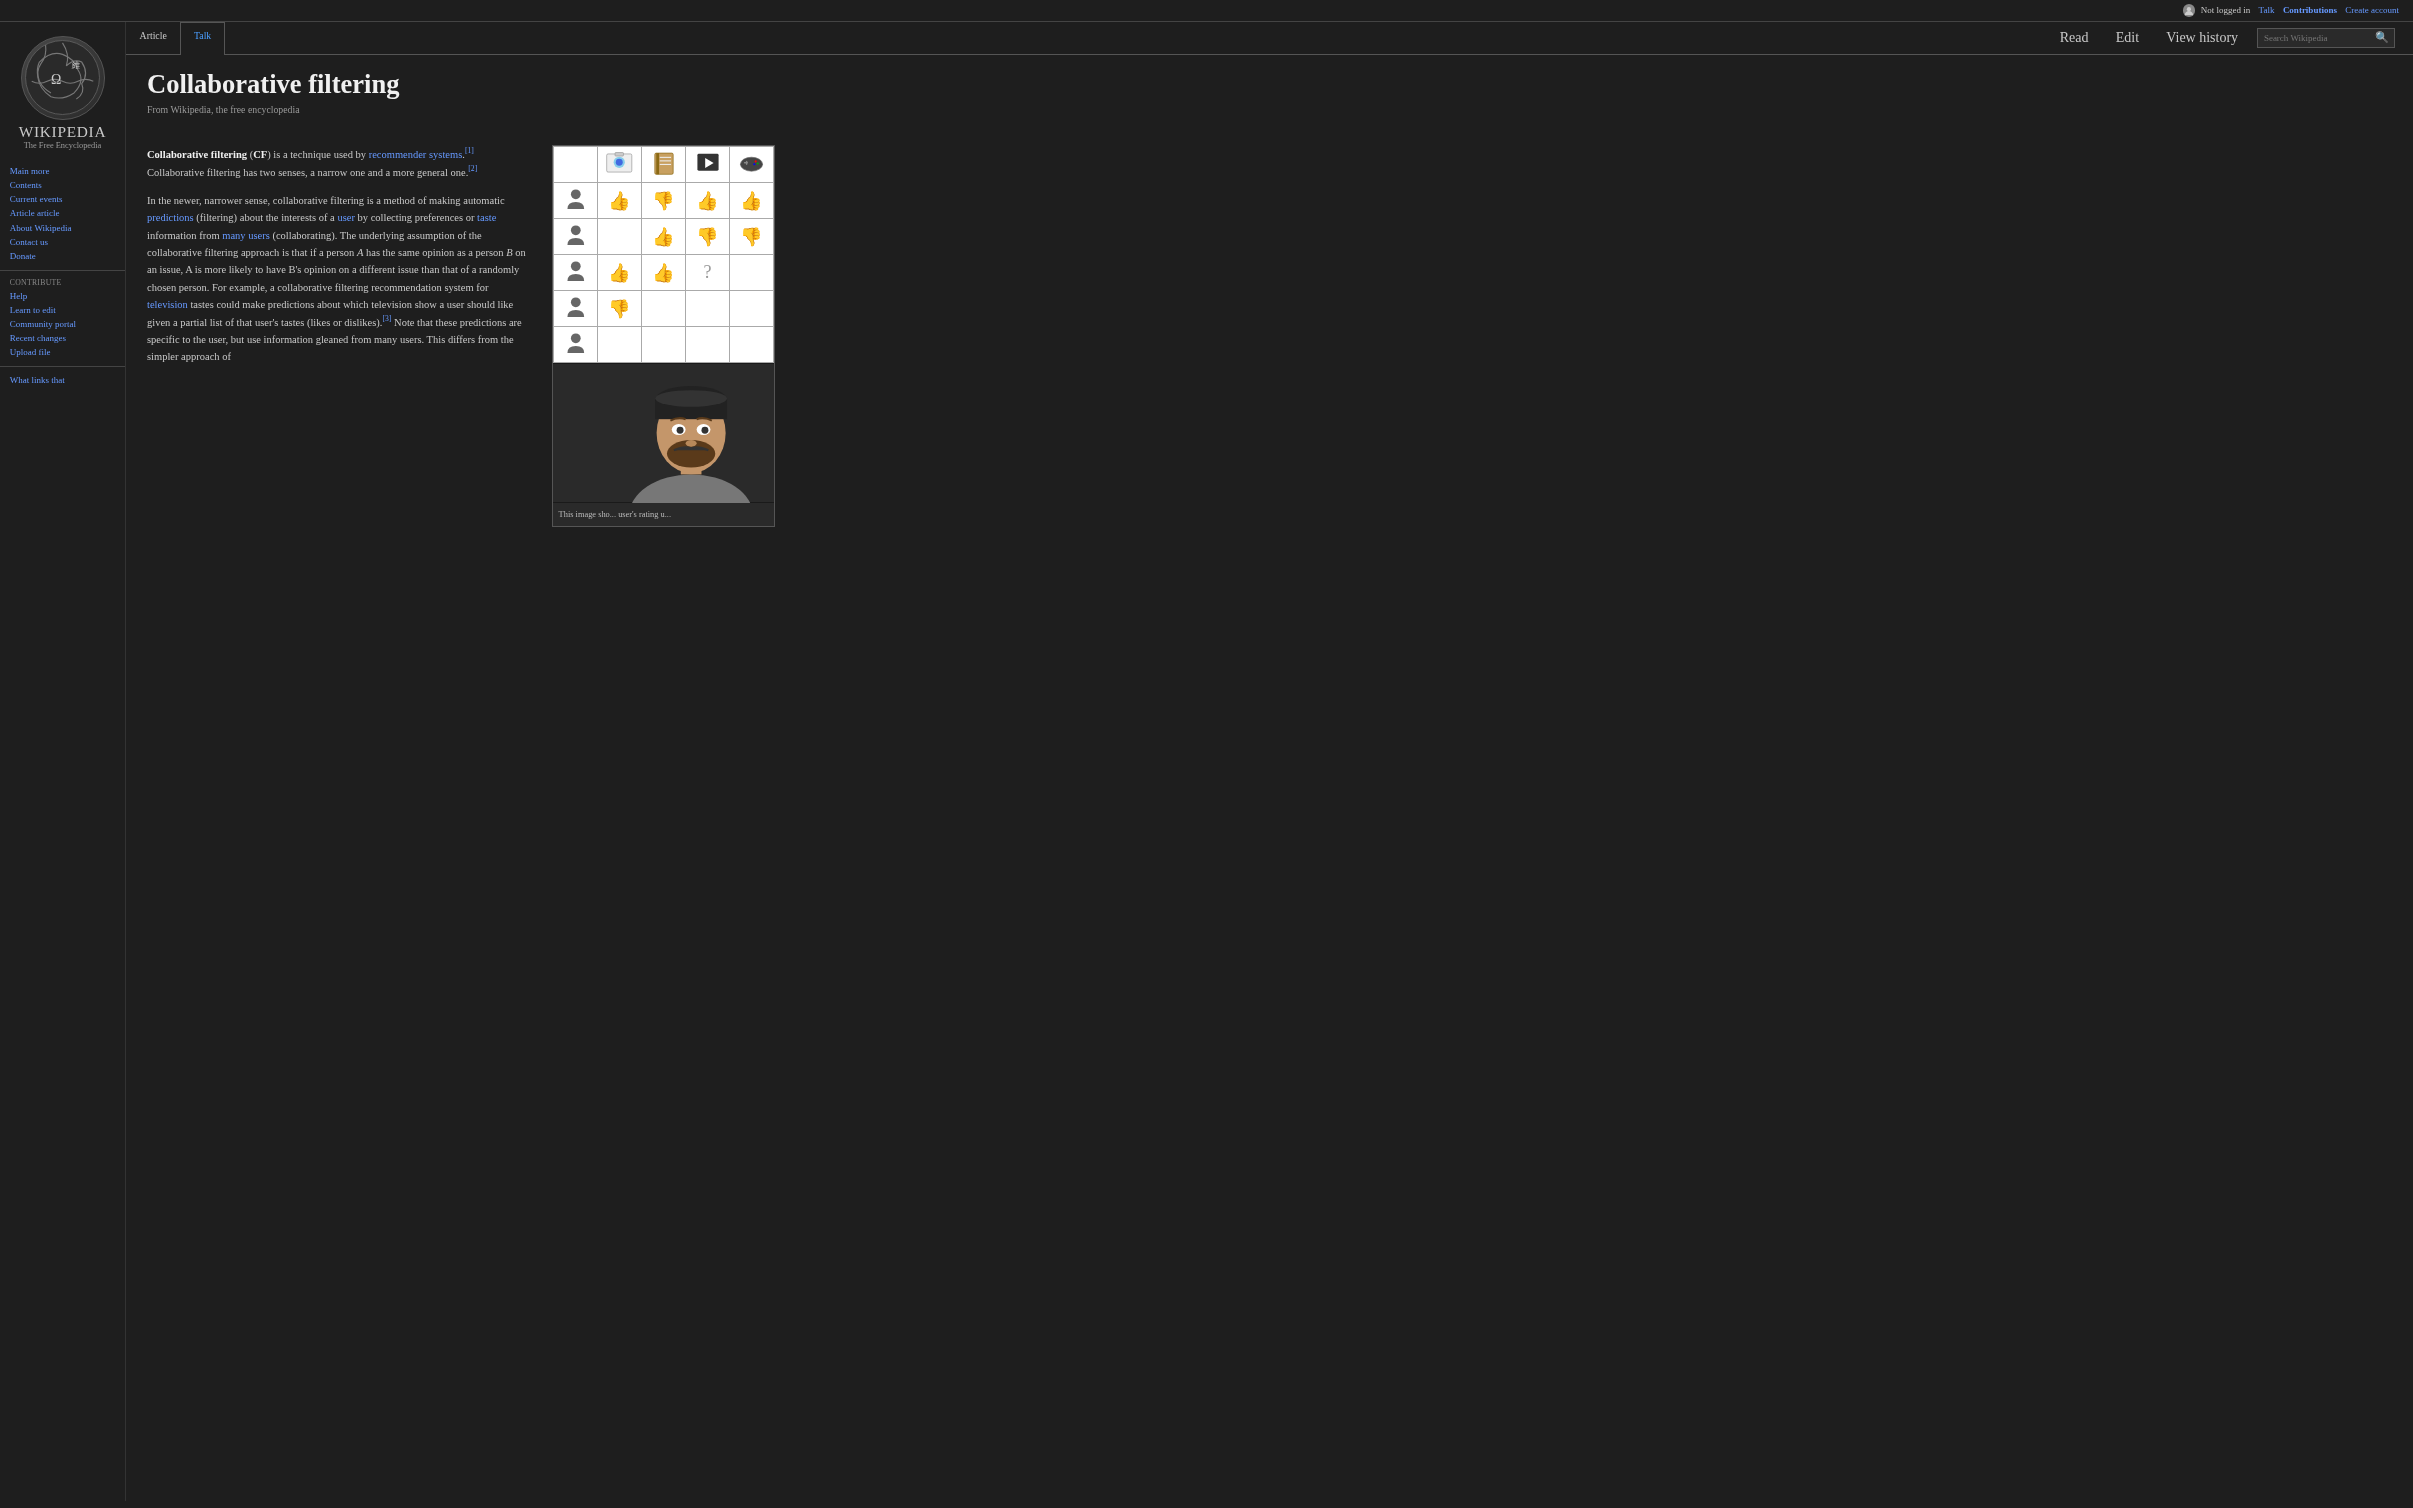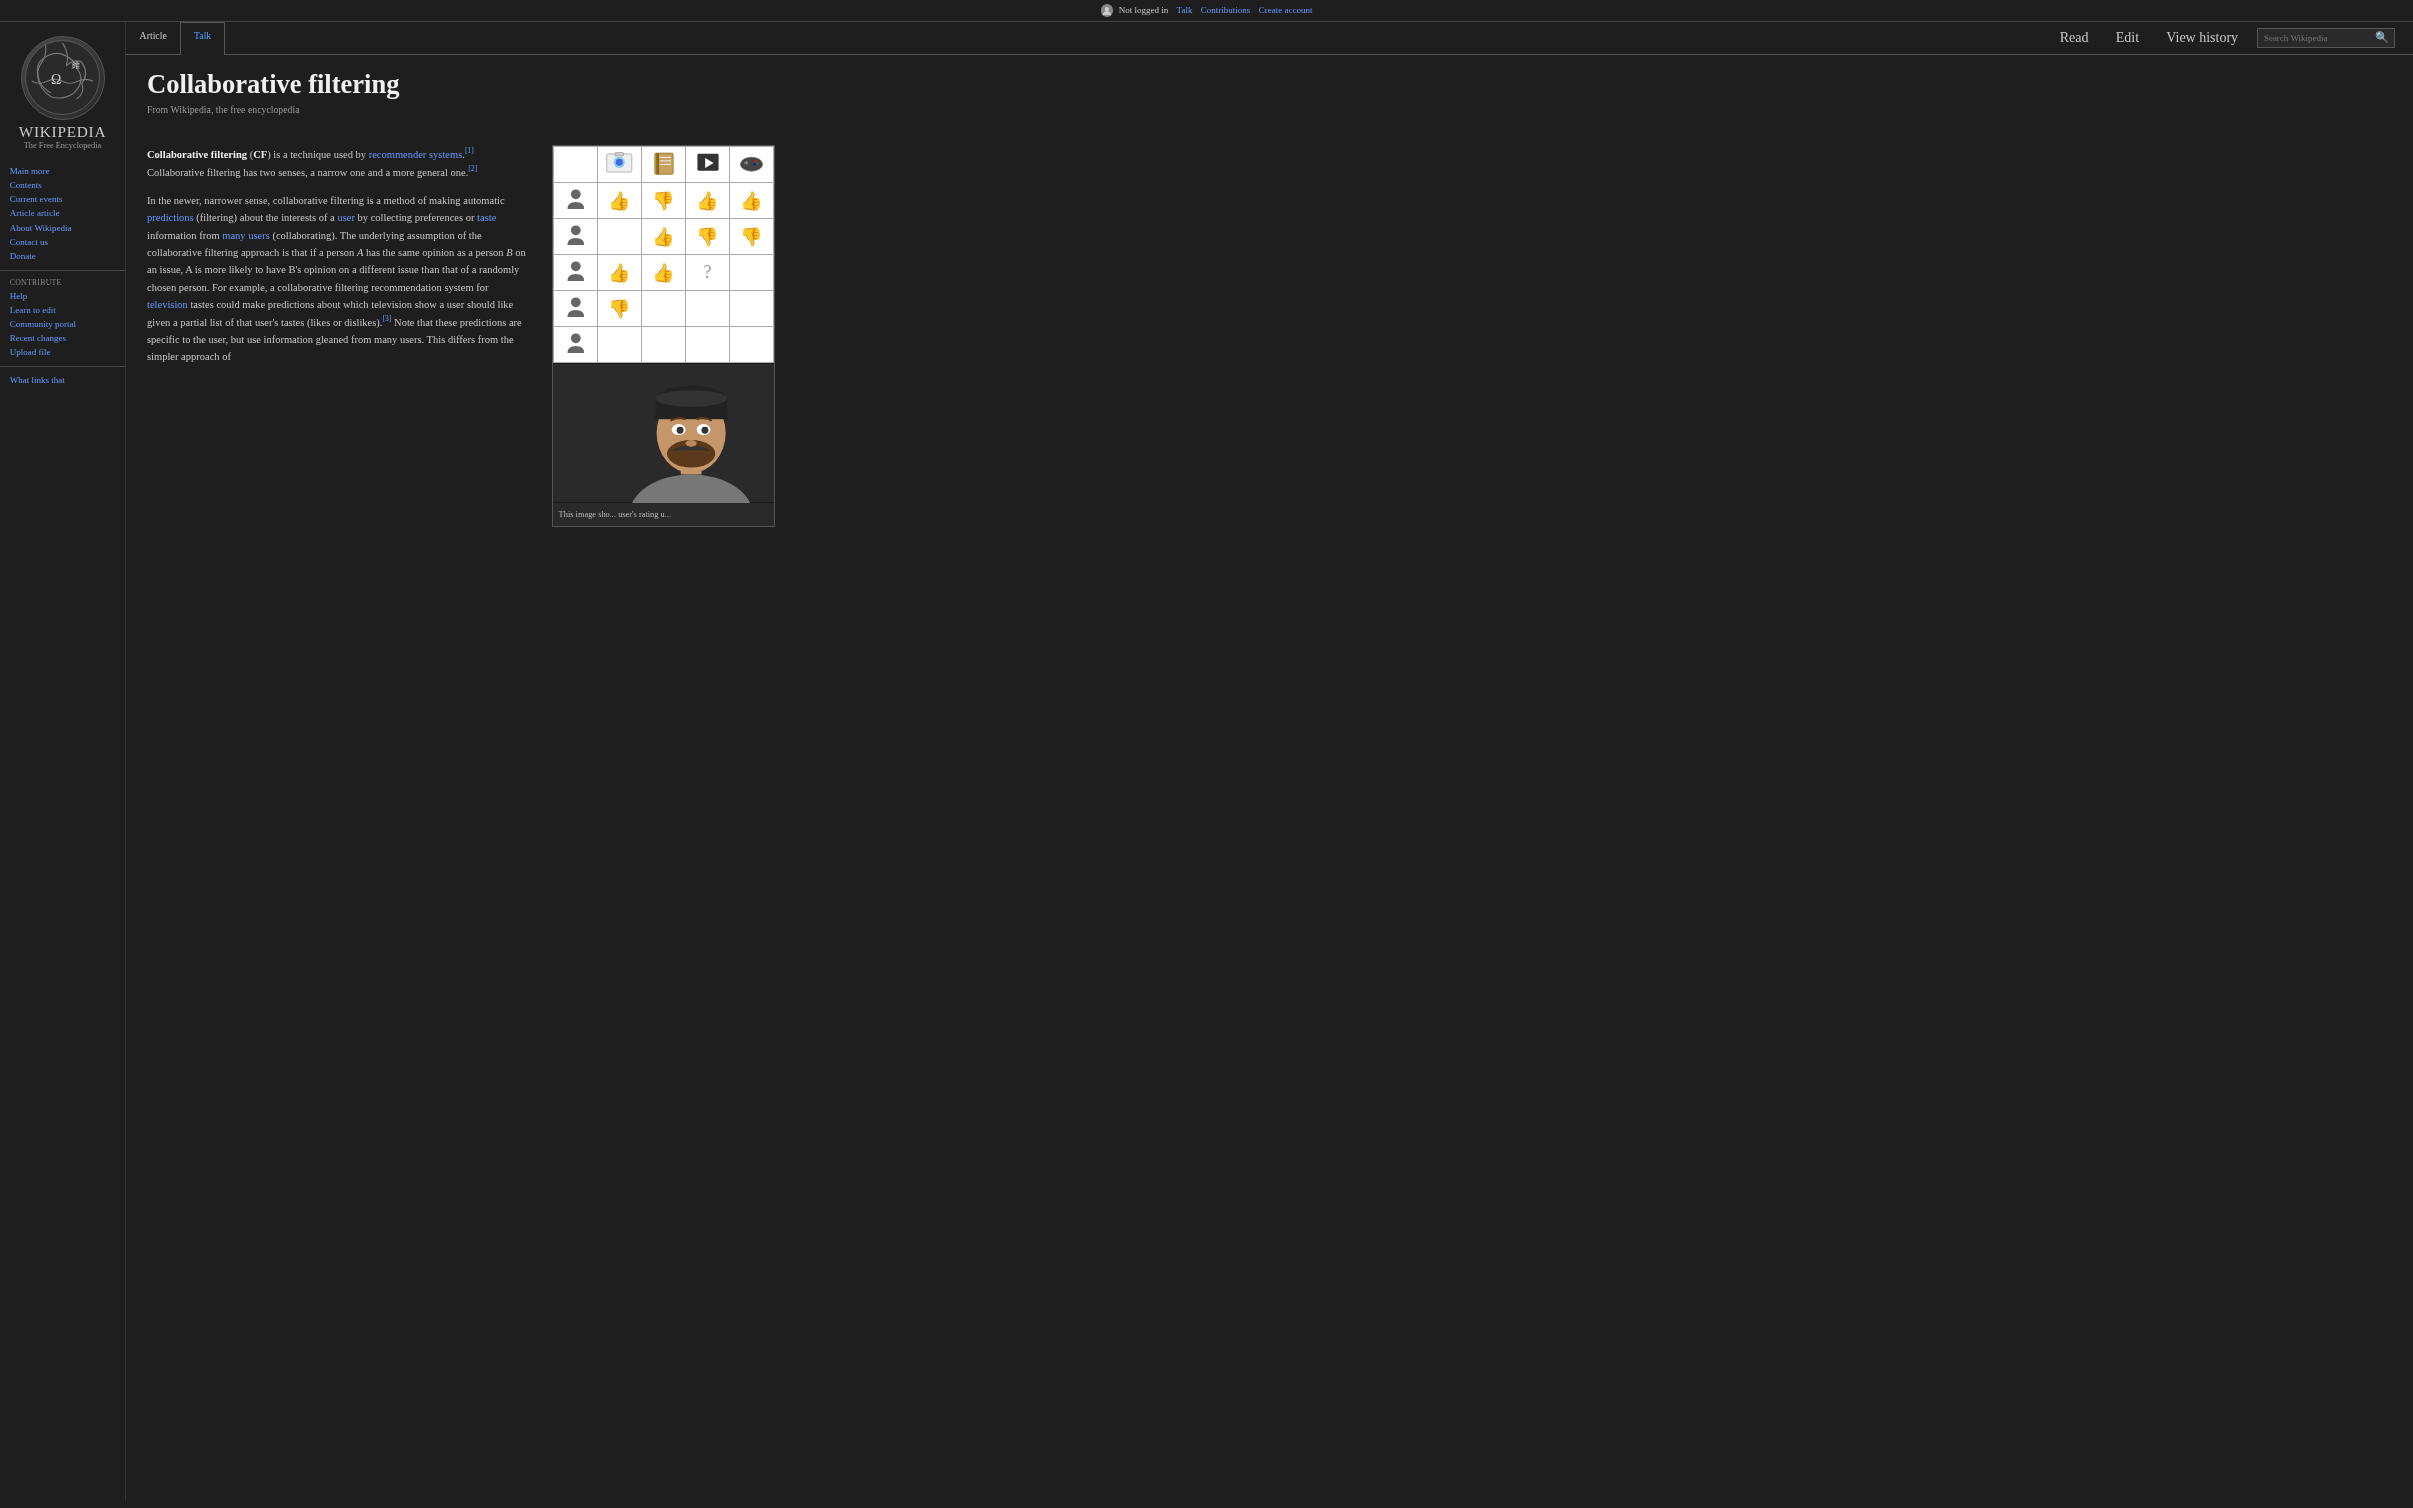--- a/index.html
+++ b/index.html
@@ -10,21 +10,21 @@
       font-size: 11.2px;
       min-height: 100vh;
     }
     a { color: #6699ff; text-decoration: none; }
 
     
     #top-nav {
       background-color: #1e1e1e;
       border-bottom: 0.7px solid #444;
       display: flex;
-      justify-content: center;
+      justify-content: flex-end;
       align-items: center;
       padding: 4.2px 14px;
       font-size: 9px;
       gap: 8.4px;
     }
     #top-nav .user-info {
       display: flex;
       align-items: center;
       gap: 5.6px;
     }
@@ -32,21 +32,21 @@
       width: 12.6px;
       height: 12.6px;
       border-radius: 50%;
       background: #888;
       display: inline-flex;
       align-items: center;
       justify-content: center;
     }
     #top-nav .not-logged-in { color: #c8c8c8; }
     #top-nav .nav-link { color: #6699ff; }
-    #top-nav .nav-link-bold { color: #6699ff; font-weight: normal; }
+    #top-nav .nav-link-bold { color: #6699ff; font-weight: bold; }
 
     
     #main-wrapper {
       display: flex;
       min-height: calc(100vh - 29px);
     }
 
     
     #sidebar {
       width: 126px;

